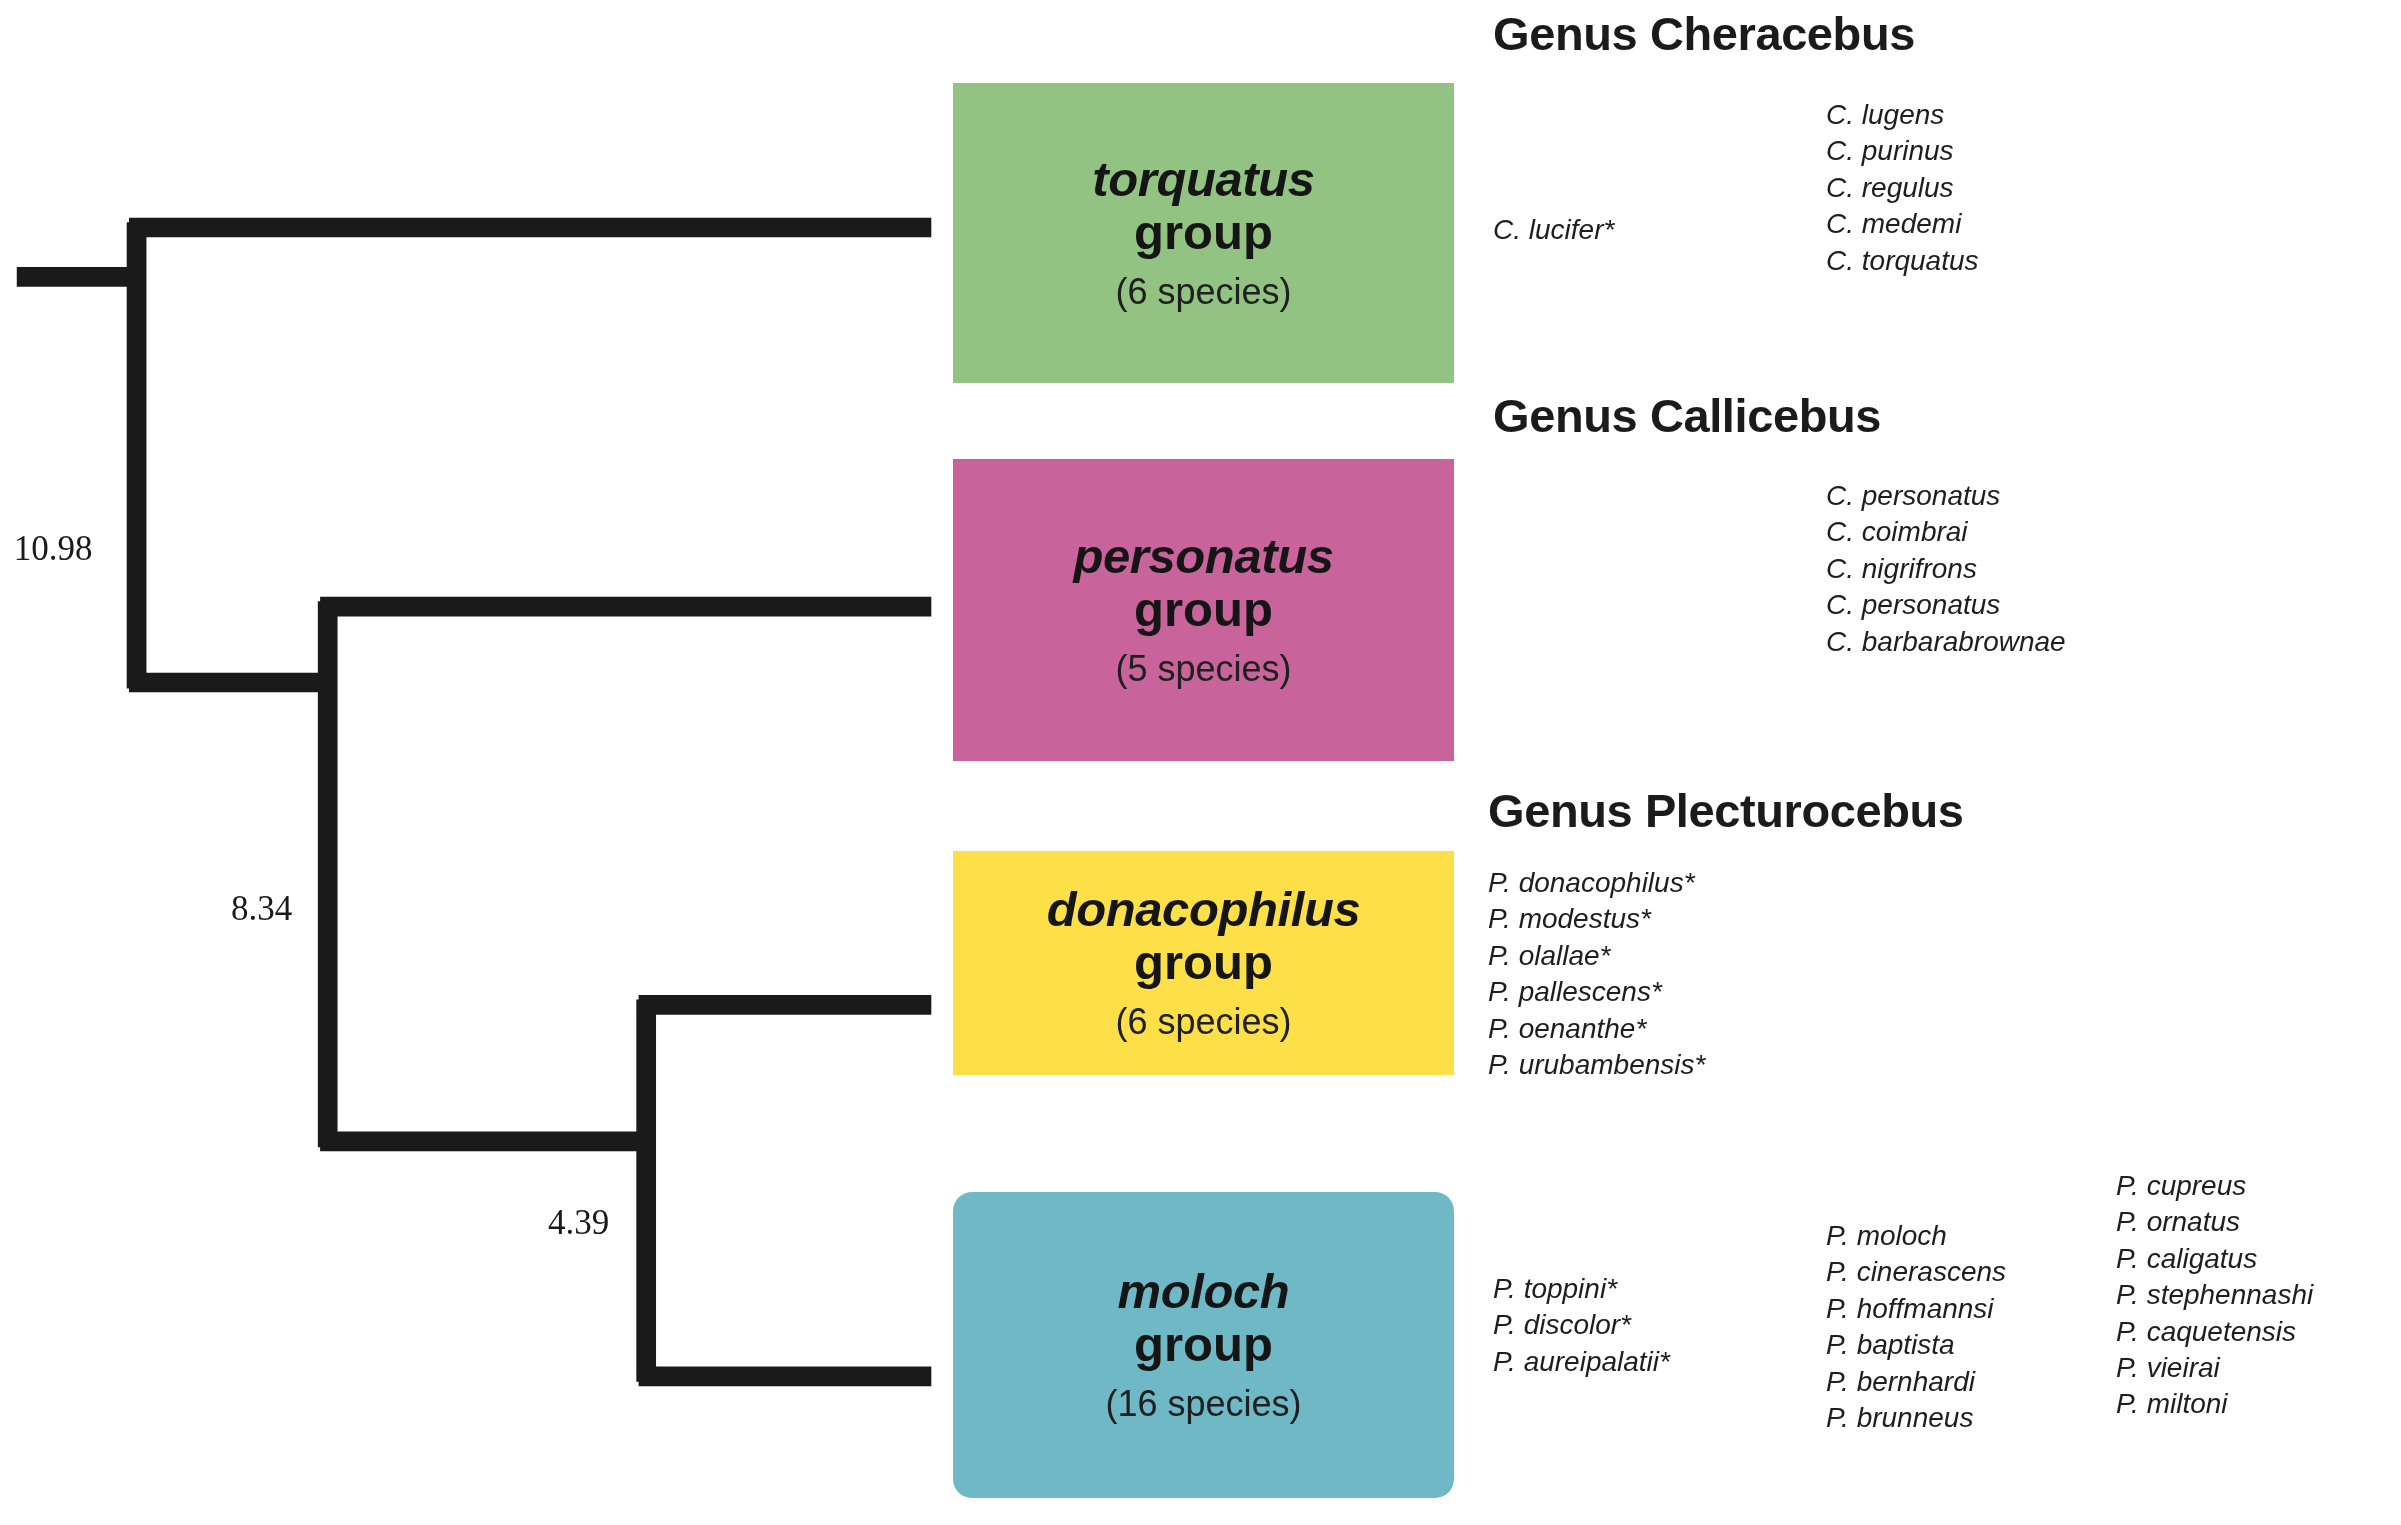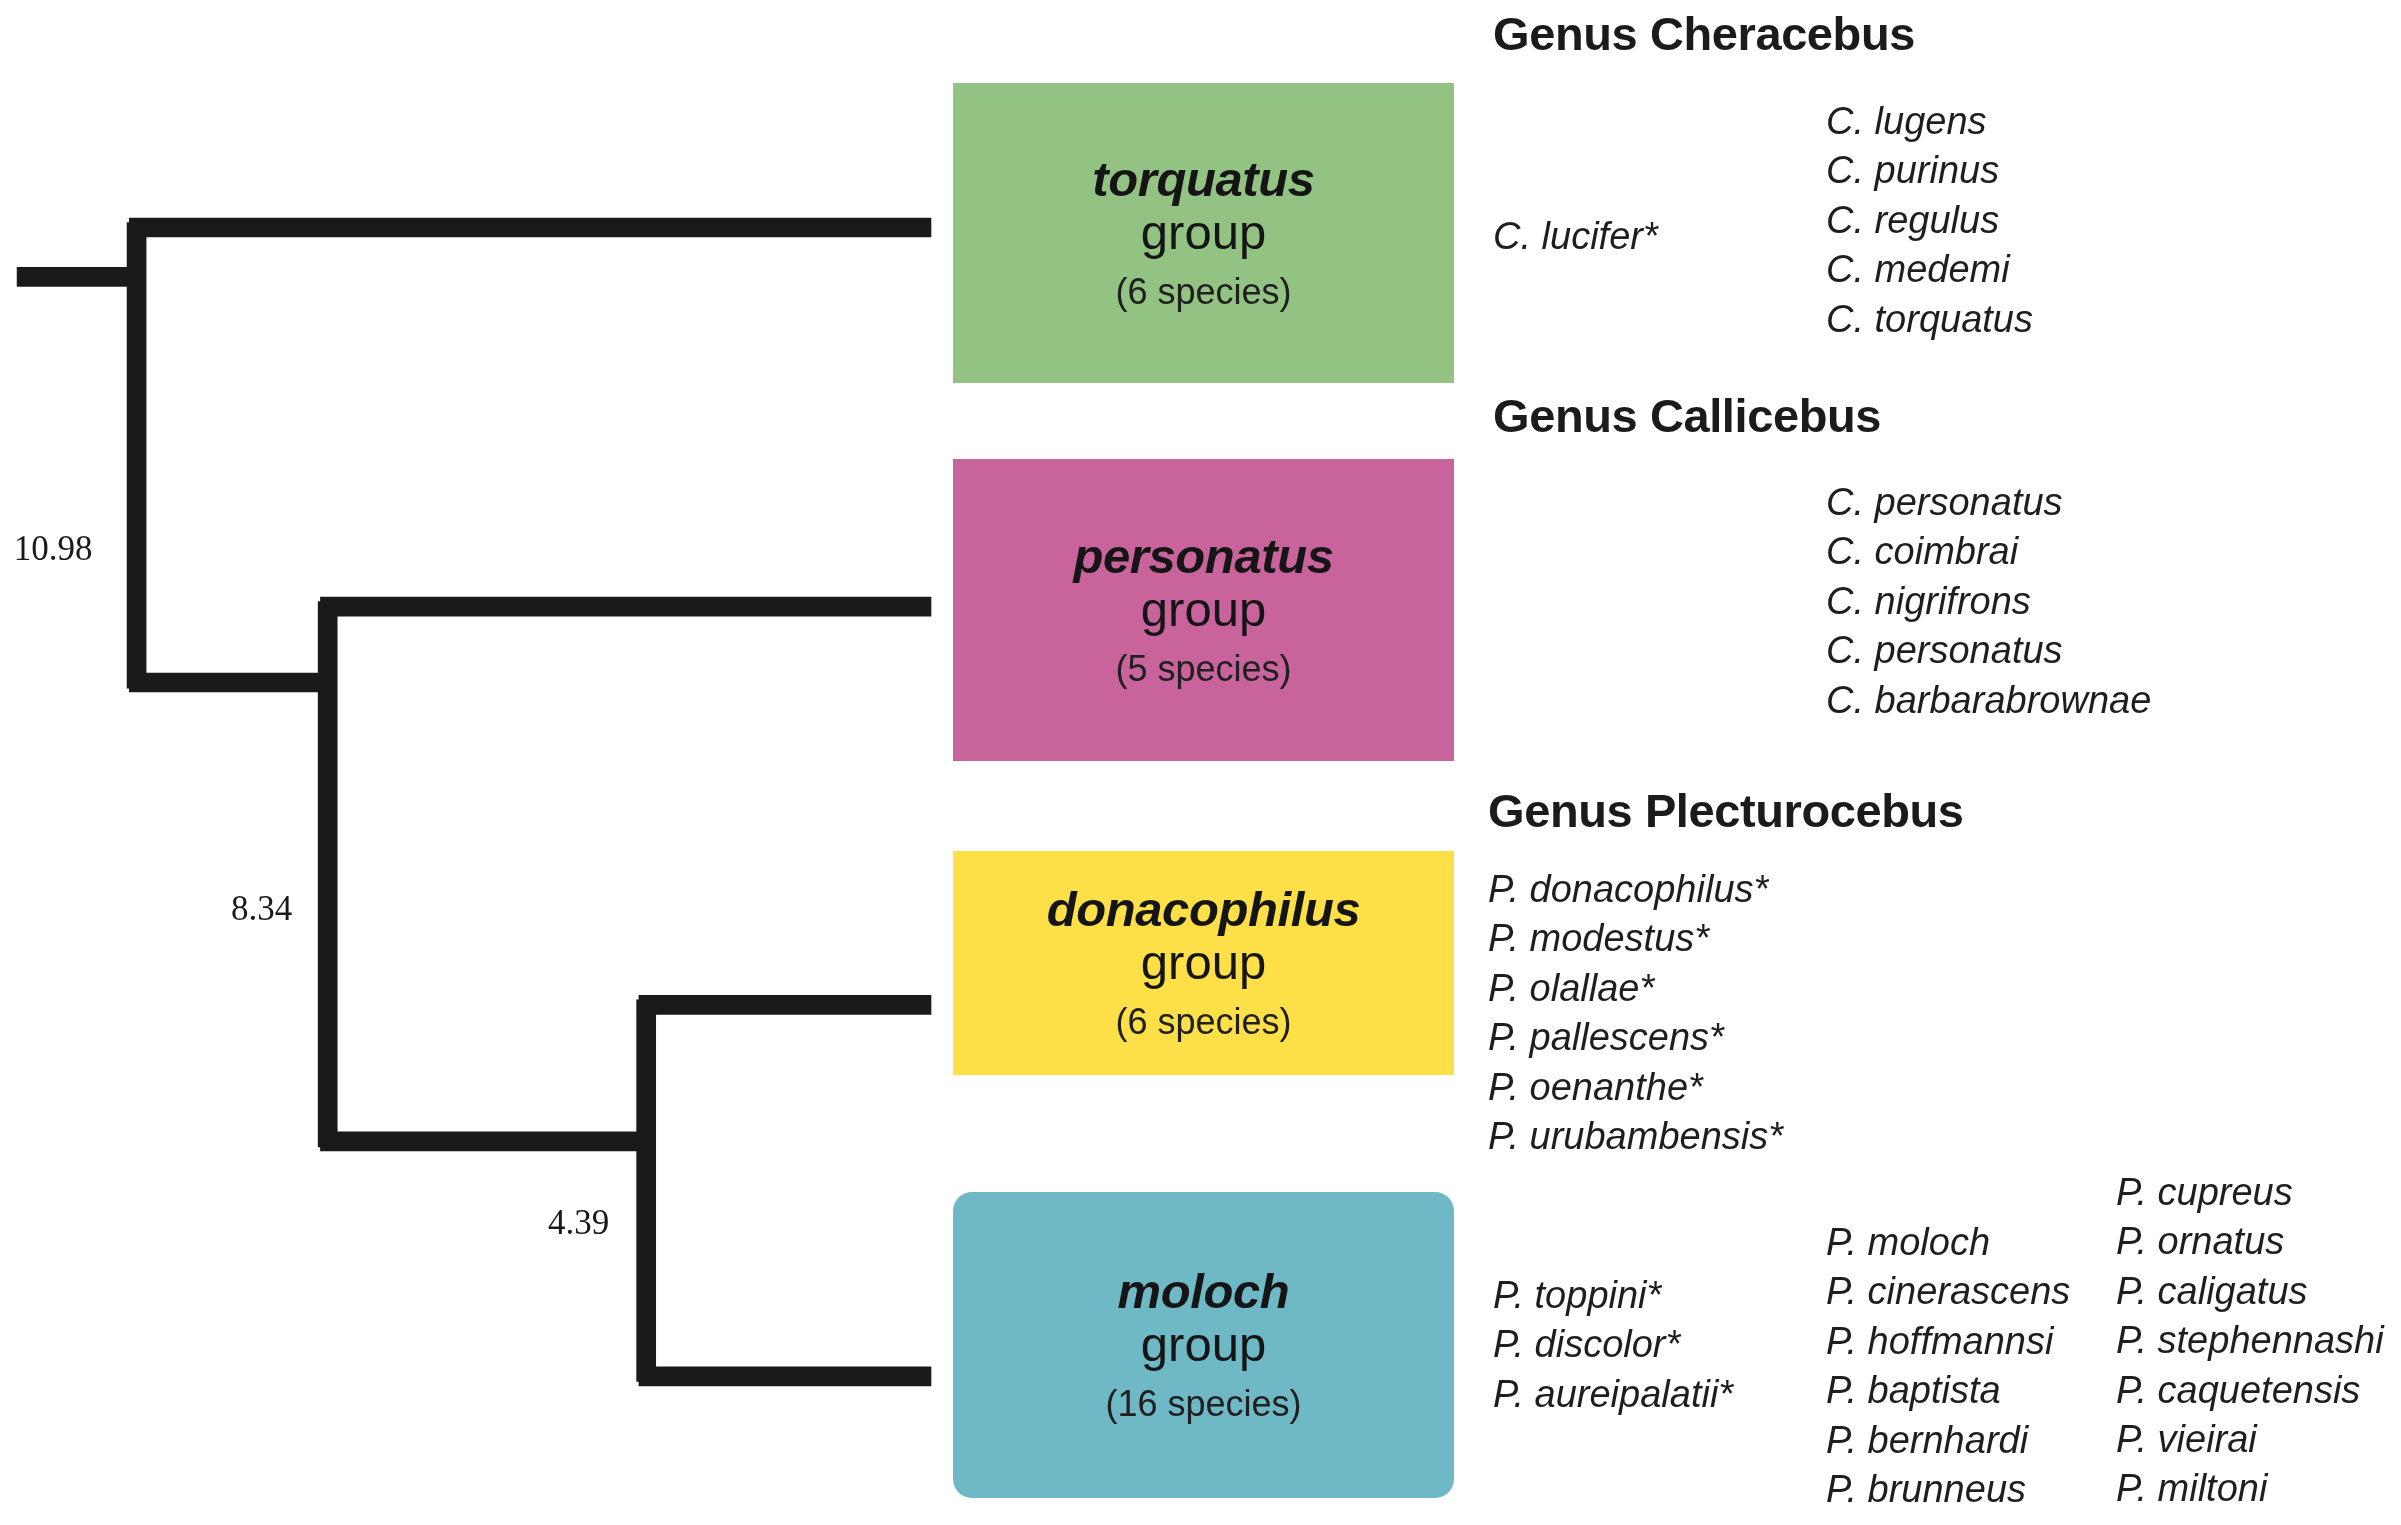--- a/index.html
+++ b/index.html
@@ -43,21 +43,21 @@
     font-size: 49px;
     font-weight: bold;
     font-style: italic;
     color: #151515;
     line-height: 1.04;
     letter-spacing: -0.4px;
     text-align: center;
   }
   .grp-word {
     font-size: 49px;
-    font-weight: normal;
+    font-weight: bold;
     color: #151515;
     line-height: 1.12;
     text-align: right;
   }
   .grp-count {
     font-size: 36px;
     color: #202020;
     line-height: 1.1;
     text-align: center;
     margin-top: 12px;
@@ -68,21 +68,21 @@
     position: absolute;
     font-size: 47px;
     font-weight: bold;
     color: #1b1b1b;
     white-space: nowrap;
     letter-spacing: -0.4px;
   }
   .sp-col {
     position: absolute;
     font-style: italic;
-    font-size: 38px;
+    font-size: 28px;
     color: #1e1e1e;
     line-height: 1.30;
     white-space: nowrap;
   }
   .sp-col div { white-space: nowrap; }
 </style>
 </head>
 <body>
 
 <div id="page">

